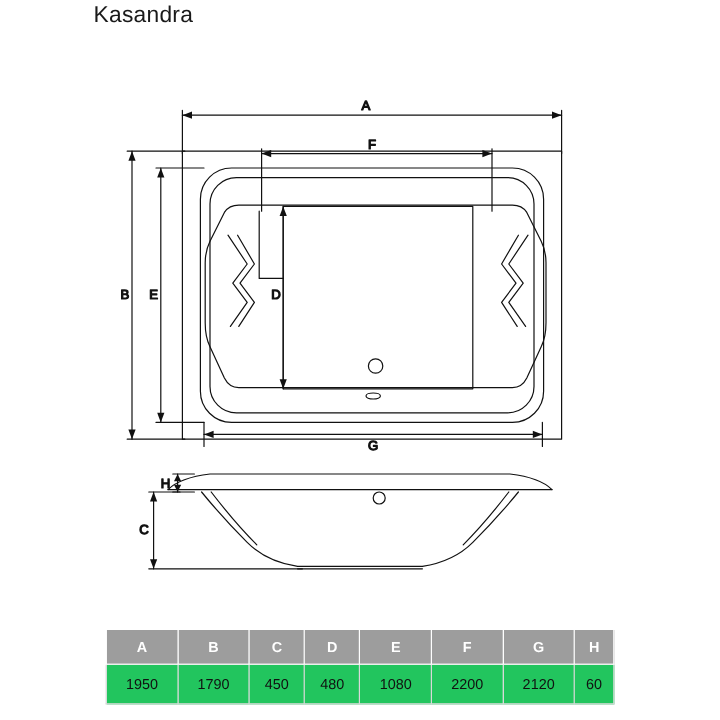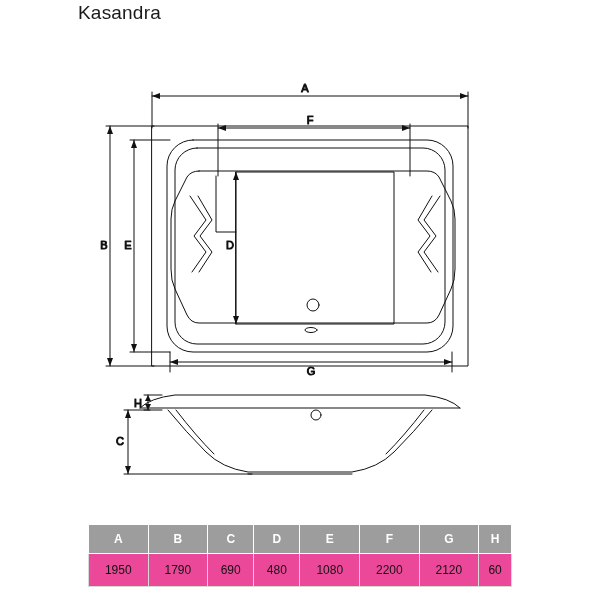--- a/index.html
+++ b/index.html
@@ -53,21 +53,21 @@
   .spec-table th {
     background: #9d9d9d;
     color: #ffffff;
     font-weight: 700;
     height: 26px;
     border: 1px solid #ffffff;
     text-align: center;
     font-size: 12px;
   }
   .spec-table td {
-    background: #ec4899;
+    background: #22c55e;
     color: #111111;
     height: 30px;
     border: 1px solid #d8d8d8;
     border-top: none;
     text-align: center;
     font-size: 12px;
   }
 </style>
 </head>
 <body>
@@ -220,21 +220,21 @@
         <th>E</th>
         <th>F</th>
         <th>G</th>
         <th>H</th>
       </tr>
     </thead>
     <tbody>
       <tr>
         <td>1950</td>
         <td>1790</td>
-        <td>690</td>
+        <td>450</td>
         <td>480</td>
         <td>1080</td>
         <td>2200</td>
         <td>2120</td>
         <td>60</td>
       </tr>
     </tbody>
   </table>
 
 </div>

